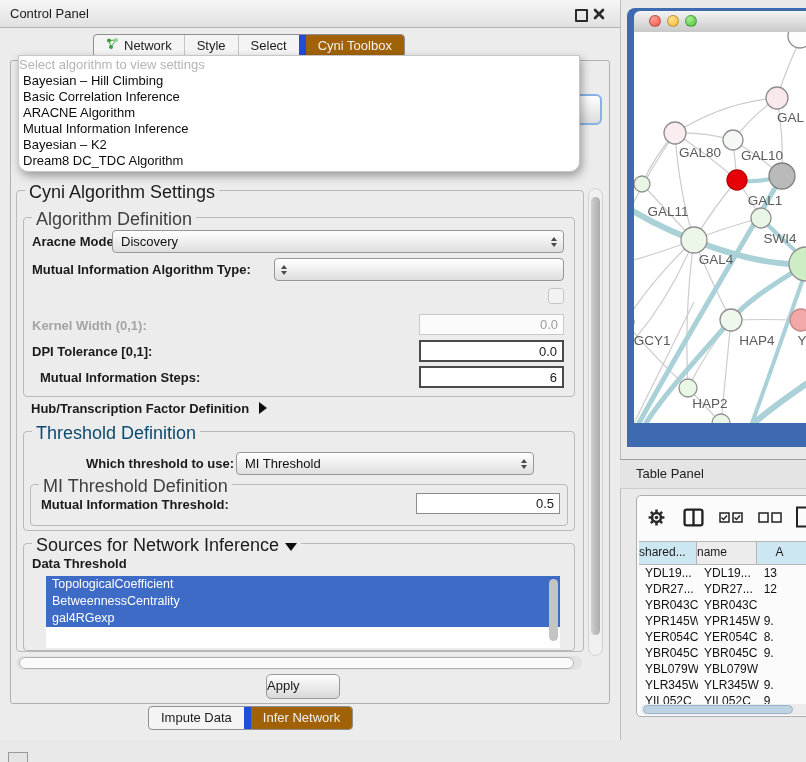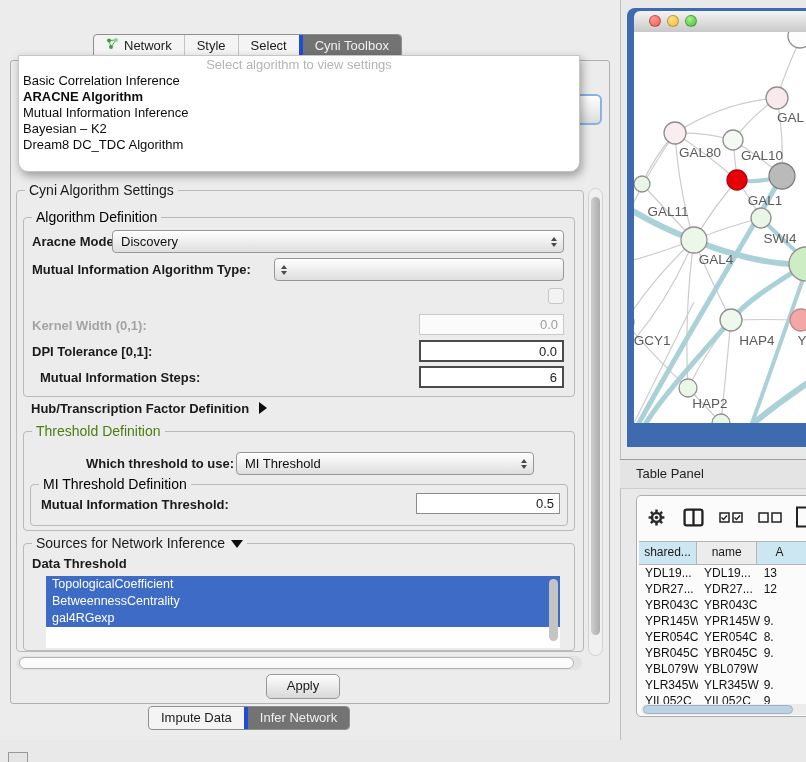--- a/index.html
+++ b/index.html
@@ -12,38 +12,38 @@
   #cp-titlebar{position:absolute;left:0;top:0;width:100%;height:27px;
      background:linear-gradient(#f6f6f6,#e1e1e1);border-bottom:1px solid #b3b3b3}
   #cp-title{position:absolute;left:10px;top:6px;font-size:13px;color:#1b1b1b}
   #cp-float{position:absolute;left:575px;top:9px;width:9px;height:9px;border:2px solid #2b2b2b;border-radius:1px}
   #cp-close{position:absolute;left:593px;top:8px;width:12px;height:12px}
 
   
   .tabbar{position:absolute;display:inline-flex;border:1px solid #8f8f8f;border-radius:4px;overflow:hidden;background:#f4f4f4;height:22px}
   .tab{display:flex;align-items:center;padding:0 12px;font-size:13px;line-height:22px;color:#1c1c1c;border-left:1px solid #c4c4c4;white-space:nowrap}
   .tab:first-child{border-left:none}
-  .tab.sel{background:#737373;color:#f1f1f1;border-left:4px solid #1d4ed8}
+  .tab.sel{background:#a16207;color:#f1f1f1;border-left:7px solid #1d4ed8}
   .tab .ticon{margin-right:5px;display:inline-block}
 
   
   #algo-popup{position:absolute;left:18px;top:55px;width:560px;height:114px;background:#fff;
      border:1px solid #c6c6c6;border-radius:0 0 10px 10px;box-shadow:2px 4px 10px rgba(0,0,0,.35);z-index:50;padding-top:1px}
-  .dd-placeholder{height:16px;line-height:16px;text-align:center;color:#b4b4b4;font-size:13px}
+  .dd-placeholder{height:16px;line-height:16px;color:#b4b4b4;font-size:13px}
   .dd-item{height:16px;line-height:16px;padding-left:4px;font-size:13px;color:#0c0c0c;white-space:nowrap}
-  .dd-item.selected-algo{font-weight:bold}
+  .dd-item.selected-algo{font-weight:normal}
   #combo-sliver{position:absolute;left:568px;top:94px;width:30px;height:27px;border:2px solid #85b3e6;border-radius:6px;
      background:linear-gradient(#ffffff,#dcdcdc);z-index:5}
 
   
   #cp-content{position:absolute;left:10px;top:60px;width:598px;height:642px;border:1px solid #b0b0b0;border-radius:3px;background:#ececec}
   .group{position:absolute;border:1px solid #b9b9b9;border-radius:4px}
-  .gtitle{position:absolute;top:-9px;left:8px;background:#ececec;padding:0 4px;font-size:14px;white-space:nowrap}
-  .gtitle.blue{color:#000000}
-  .gtitle.green{color:#4d7c0f}
+  .gtitle{position:absolute;top:-9px;left:8px;background:#ececec;padding:0 4px;font-size:18px;white-space:nowrap}
+  .gtitle.blue{color:#404040}
+  .gtitle.green{color:#0c4a6e}
   .lbl{position:absolute;font-size:13px;font-weight:bold;color:#1a1a1a;white-space:nowrap}
   .lbl.dis{color:#a4a4a4}
   .plain{font-weight:normal}
   .combo{position:absolute;height:23px;border:1px solid #979797;border-radius:4px;
      background:linear-gradient(#ffffff,#dedede);display:flex;align-items:center;box-sizing:border-box}
   .combo-text{flex:1;padding-left:8px;font-size:13px;color:#111;white-space:nowrap;overflow:hidden}
   .combo-arrows{width:18px;display:flex;flex-direction:column;align-items:center;gap:2px}
   .arr-up{width:0;height:0;border-left:3.5px solid transparent;border-right:3.5px solid transparent;border-bottom:4.5px solid #4a4a4a}
   .arr-dn{width:0;height:0;border-left:3.5px solid transparent;border-right:3.5px solid transparent;border-top:4.5px solid #4a4a4a}
   .field{position:absolute;background:#fff;border:1px solid #8c8c8c;text-align:right;padding:0 5px;font-size:13px;line-height:19px;box-sizing:border-box}
@@ -59,54 +59,61 @@
   #attr-vscroll{position:absolute;right:2px;top:3px;width:9px;height:62px;background:#c4c4c4;border-radius:5px}
 
   
   #settings-vtrack{position:absolute;left:588px;top:188px;width:15px;height:468px;background:#f0f0f0;border:1px solid #d2d2d2;border-radius:8px;box-sizing:border-box}
   #settings-vthumb{position:absolute;left:2px;top:8px;width:9px;height:438px;background:linear-gradient(90deg,#cfcfcf,#ababab);border-radius:5px}
   #settings-htrack{position:absolute;left:16px;top:656px;width:566px;height:14px;background:#e2e2e2;border-radius:7px}
   #settings-hthumb{position:absolute;left:3px;top:1px;width:555px;height:12px;background:#fafafa;border:1px solid #b2b2b2;border-radius:7px;box-sizing:border-box}
 
   
   .mac-btn{position:absolute;height:23px;border:1px solid #989898;border-radius:5px;
-     background:linear-gradient(#fefefe,#d8d8d8);font-size:13px;text-align:center;line-height:21px;font-family:"Liberation Sans",sans-serif}
+     background:linear-gradient(#fefefe,#d8d8d8);font-size:13px;text-align:left;line-height:21px;font-family:"Liberation Sans",sans-serif}
   #bl-mini{position:absolute;left:8px;top:752px;width:18px;height:10px;border:1px solid #999;background:#e4e4e4}
 
   
   #net-window{position:absolute;left:627px;top:8px;width:179px;height:439px;background:#3e6bb0;border-radius:8px 0 0 0}
   #net-titlebar{position:absolute;left:7px;top:3px;width:172px;height:21px;background:linear-gradient(#f4f4f4,#c9c9c9);border-radius:6px 0 0 0;border-bottom:1px solid #9c9c9c}
   .tl{position:absolute;top:4px;width:12px;height:12px;border-radius:50%;border:1px solid rgba(0,0,0,.25);box-sizing:border-box}
   #tl-red{left:15px;background:radial-gradient(circle at 35% 30%,#ff9d93,#f0554a)}
   #tl-yellow{left:33px;background:radial-gradient(circle at 35% 30%,#ffe08a,#f6ba2f)}
   #tl-green{left:51px;background:radial-gradient(circle at 35% 30%,#a4ef8f,#46c032)}
   #net-canvas{position:absolute;left:7px;top:24px;width:172px;height:391px;background:#fff;overflow:hidden}
 
   
   #tp-bar{position:absolute;left:620px;top:459px;width:186px;height:28px;background:#e4e4e4;border-top:1px solid #9e9e9e;border-bottom:1px solid #cdcdcd}
   #tp-title{position:absolute;left:16px;top:6px;font-size:13px;color:#222}
   #tp-window{position:absolute;left:636px;top:495px;width:200px;height:220px;background:#fbfbfb;border:1px solid #adadad;border-radius:5px}
   .tp-icon{position:absolute;top:12px}
   #tp-table{position:absolute;left:2px;top:45px;width:196px;overflow:hidden}
   .th-row{display:flex;height:22px;border-top:1px solid #b5b5b5;border-bottom:1px solid #b5b5b5}
-  .th{box-sizing:border-box;border-right:1px solid #b5b5b5;font-size:12px;line-height:20px;text-align:center;white-space:nowrap;overflow:hidden}
+  .th{box-sizing:border-box;border-right:1px solid #b5b5b5;font-size:12px;line-height:20px;text-align:left;white-space:nowrap;overflow:hidden}
   .th.blue{background:#cde7f2}
   .th.gray{background:#ececec}
   #tp-rows{height:141px;overflow:hidden}
   .tr{display:flex;height:16px}
   .td{box-sizing:border-box;font-size:12px;line-height:16px;padding-left:6px;white-space:nowrap;overflow:hidden;color:#111}
   .c1{width:70px}.c2{width:73px}.c3{width:90px;padding-left:4px}
   #tp-htrack{position:absolute;left:4px;top:208px;width:190px;height:11px;background:#ececec;border-radius:5px}
   #tp-hthumb{position:absolute;left:2px;top:1px;width:150px;height:9px;background:#bdd2e2;border:1px solid #9ab4cc;border-radius:5px;box-sizing:border-box}
 </style>
 </head>
 <body>
 
 <div id="control-panel">
 
+  <div id="cp-titlebar">
+    <span id="cp-title">Control Panel</span>
+    <div id="cp-float"></div>
+    <svg id="cp-close" viewBox="0 0 12 12">
+      <path d="M2 2 L10 10 M10 2 L2 10" stroke="#2b2b2b" stroke-width="2.6" stroke-linecap="round"></path>
+    </svg>
+  </div>
 
   <div class="tabbar" style="left:93px;top:34px">
     <div class="tab">
       <span class="ticon">
         <svg width="13" height="13" viewBox="0 0 13 13">
           <path d="M3 3.5 L10 3 M3 3.5 L5 10 M10 3 L5 10" stroke="#4aa84a" stroke-width="1"></path>
           <circle cx="3" cy="3.5" r="2" fill="#3da03d"></circle>
             <circle cx="10" cy="3" r="2" fill="#8ed68e"></circle>
             <circle cx="5" cy="10" r="2" fill="#3da03d"></circle>
         </svg>
@@ -123,20 +130,21 @@
         <span>Cyni Toolbox</span>
       </div>
   </div>
 
   <div id="combo-sliver"></div>
 
   <div id="cp-content"></div>
 
   <div id="algo-popup">
     <div class="dd-placeholder">Select algorithm to view settings</div>
+    <div class="dd-item">Bayesian – Hill Climbing</div>
     <div class="dd-item">Basic Correlation Inference</div>
     <div class="dd-item selected-algo">ARACNE Algorithm</div>
     <div class="dd-item">Mutual Information Inference</div>
     <div class="dd-item">Bayesian – K2</div>
     <div class="dd-item">Dream8 DC_TDC Algorithm</div>
   </div>
 
   <div class="group" style="left:16px;top:190px;width:566px;height:460px">
     <span class="gtitle">Cyni Algorithm Settings</span>
 

